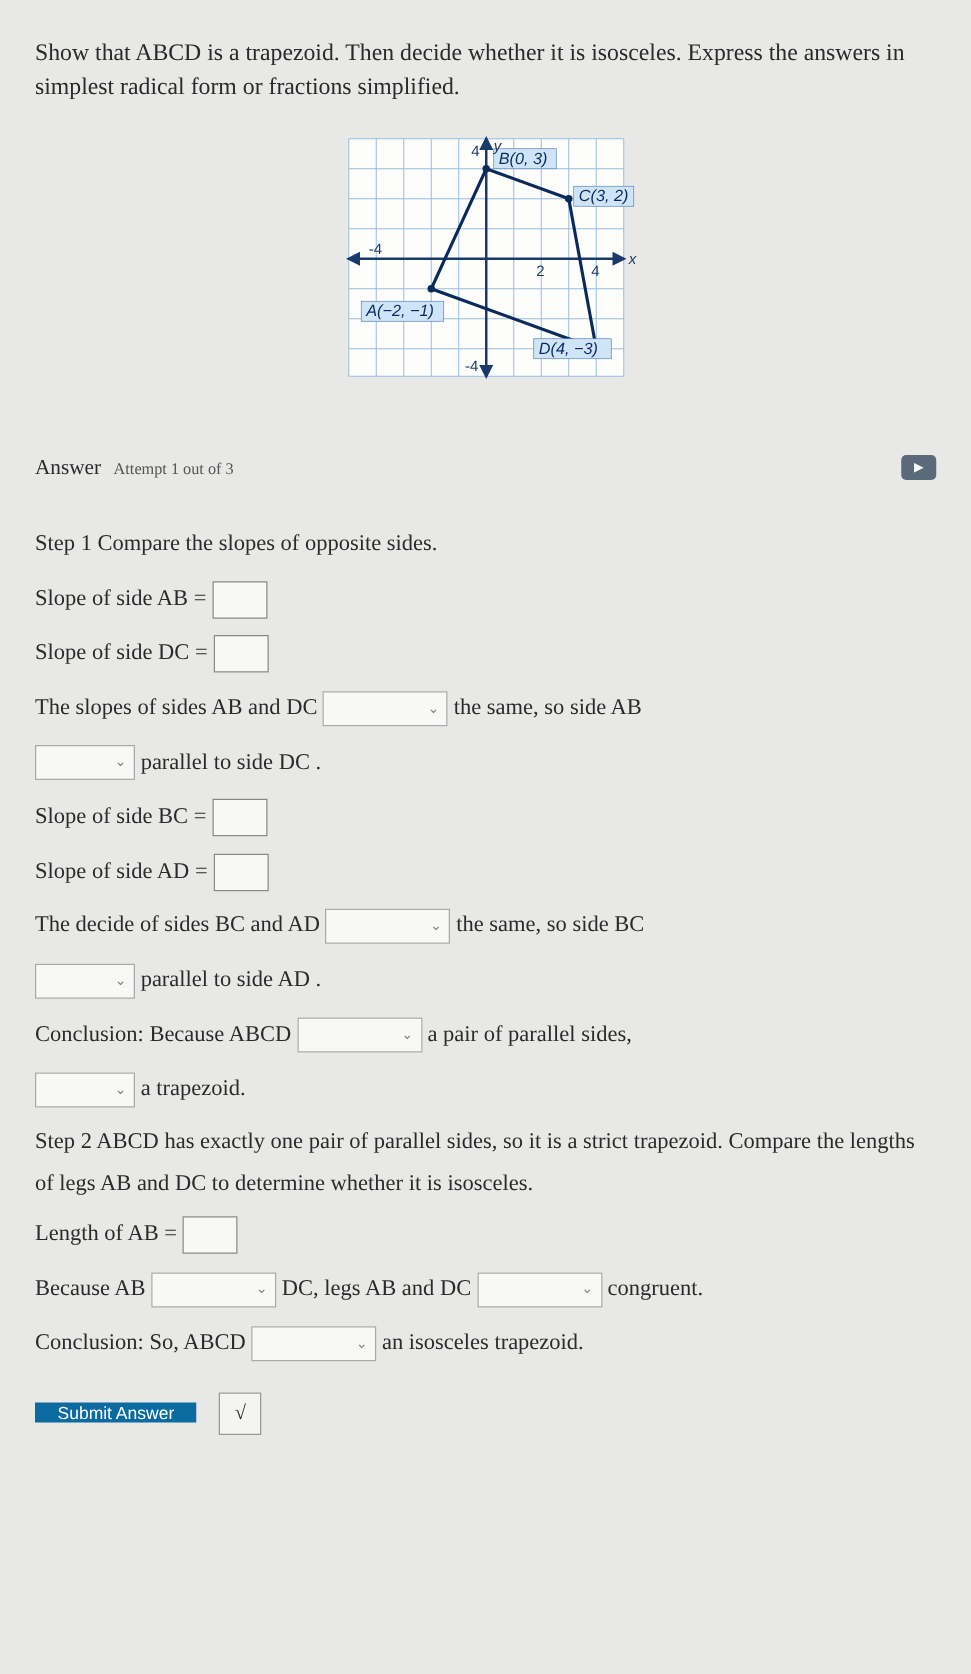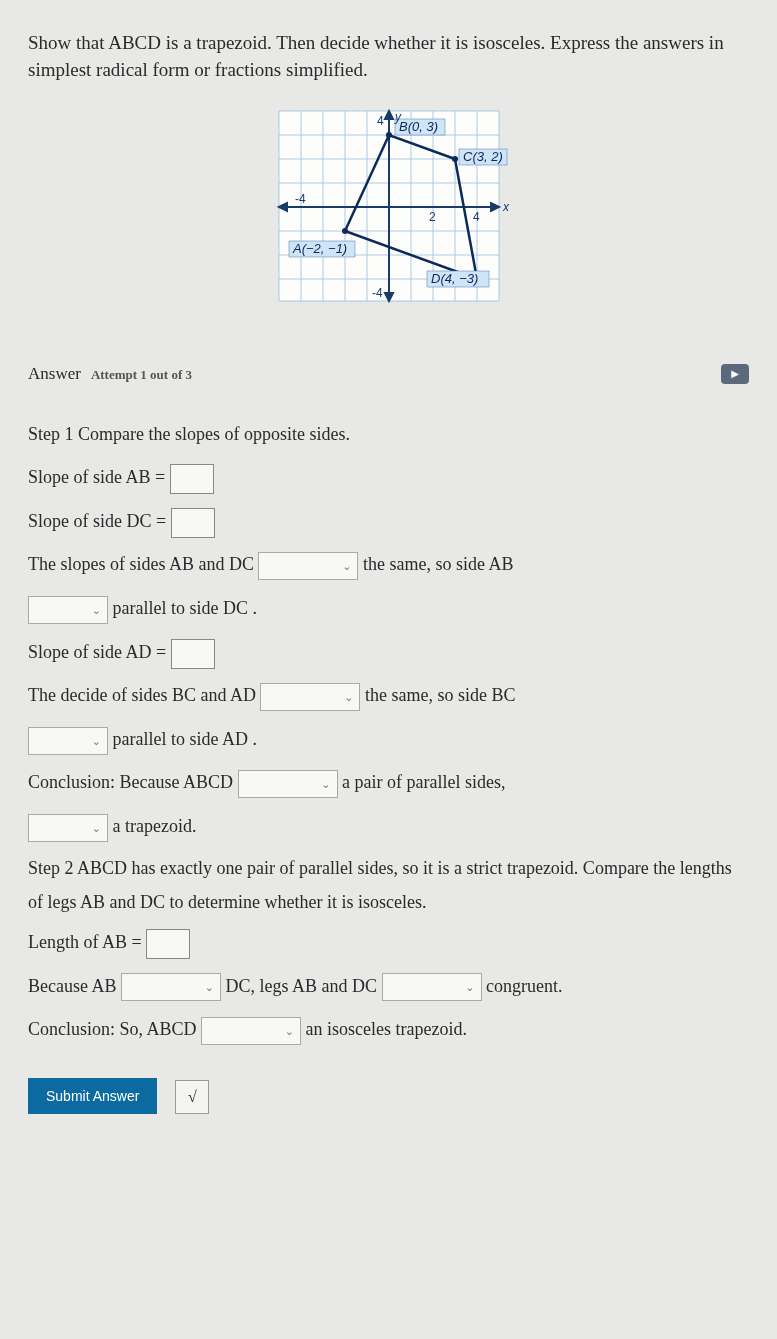--- a/index.html
+++ b/index.html
@@ -21,21 +21,21 @@
     justify-content: center;
     margin: 18px 0 50px 0;
   }
   .answer-header {
     margin-bottom: 28px;
     display: flex;
     align-items: center;
     justify-content: space-between;
   }
   .answer-label { font-weight: normal; font-size: 17px; }
-  .attempt-text { font-size: 13px; color: #555; margin-left: 6px; font-weight: bold; }
+  .attempt-text { font-size: 13px; color: #555; margin-left: 6px; font-weight: normal; }
   .video-badge {
     background: #5a6a7a;
     color: #fff;
     border-radius: 4px;
     width: 28px; height: 20px;
     display: inline-flex; align-items: center; justify-content: center;
     font-size: 10px;
   }
   .step-body { font-size: 18px; line-height: 2.2; }
   .step-body p { margin: 4px 0; }
@@ -61,21 +61,21 @@
     font-size: 13px;
     color: #666;
     cursor: pointer;
   }
   .select-box.wide { min-width: 100px; }
   .chev { font-size: 11px; color: #777; }
   .submit-btn {
     background: #0b6aa0;
     color: #fff;
     border: none;
-    padding: 10px 18px;
+    padding: 0 18px;
     font-size: 14px;
     margin-top: 24px;
     cursor: pointer;
     display: inline-block;
   }
   .sqrt-btn {
     display: inline-flex;
     width: 34px; height: 34px;
     border: 1px solid #999;
     background: #f4f4f2;
@@ -187,20 +187,24 @@
       </span>
     <span>the same, so side AB</span>
   </p>
   <p>
     <span class="select-box">
         <span class="chev">⌄</span>
       </span>
     <span>parallel to side DC .</span>
   </p>
 
+  <p>
+    <span>Slope of side BC =</span>
+    <input class="num-input" style="">
+  </p>
 
   <p>
     <span>Slope of side AD =</span>
     <input class="num-input" style="">
   </p>
 
   <p>
     <span>The decide of sides BC and AD</span>
     <span class="select-box wide">
         <span class="chev">⌄</span>

